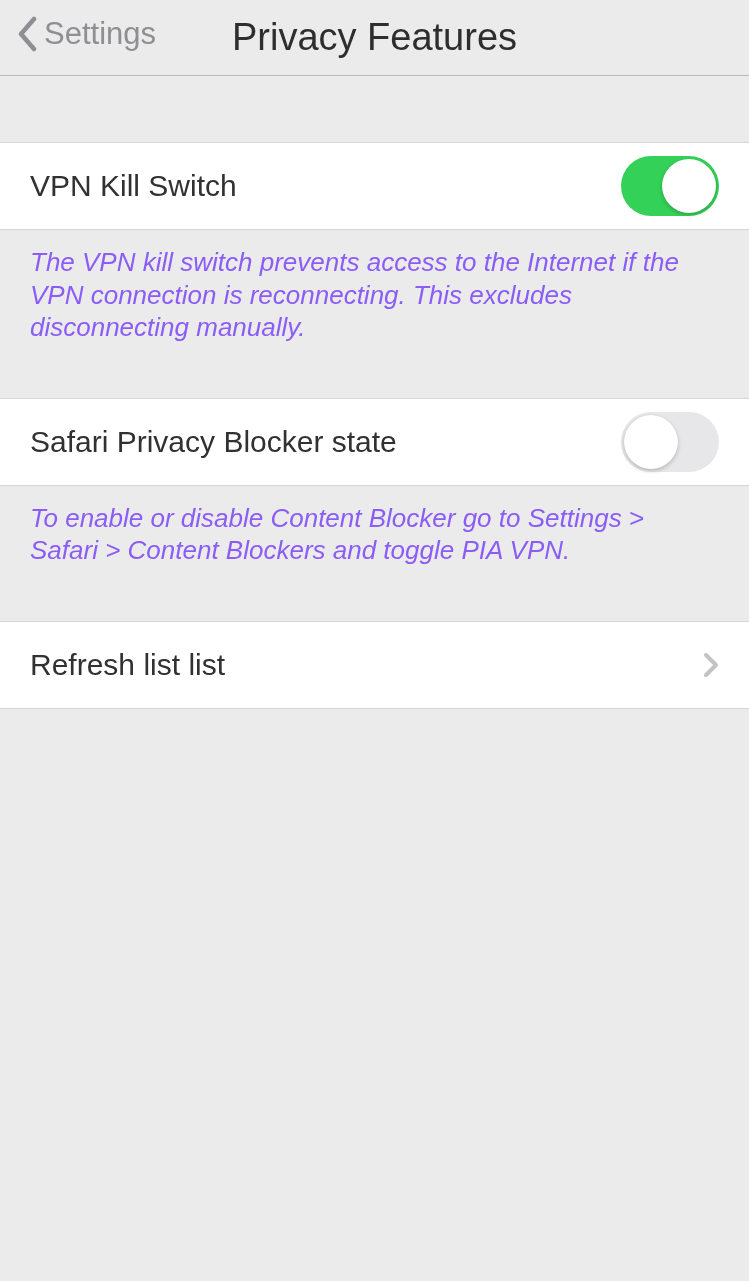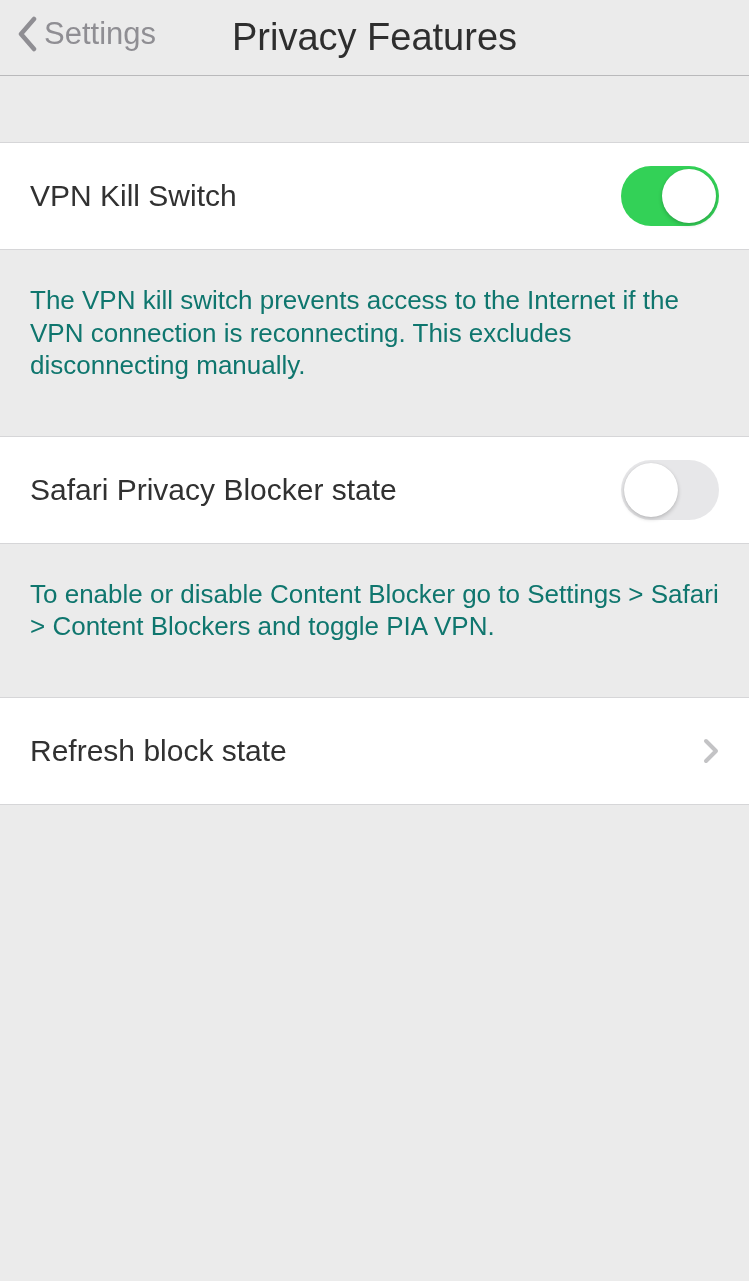--- a/index.html
+++ b/index.html
@@ -57,21 +57,21 @@
       height: 66px;
     }
     .row {
       background: #ffffff;
       border-top: 1px solid #d6d6d8;
       border-bottom: 1px solid #d6d6d8;
       display: flex;
       align-items: center;
       justify-content: space-between;
       padding: 0 30px;
-      height: 108px;
+      height: 88px;
     }
     .row-label {
       font-size: 30px;
       color: #313131;
       font-weight: 400;
     }
     .toggle {
       width: 98px;
       height: 60px;
       border-radius: 60px;
@@ -93,24 +93,25 @@
       background: #ffffff;
       box-shadow: 0 2px 4px rgba(0,0,0,0.2), 0 0 1px rgba(0,0,0,0.1);
     }
     .toggle.on .toggle-knob {
       right: 3px;
     }
     .toggle.off .toggle-knob {
       left: 3px;
     }
     .footer-text {
-      padding: 34px 30px 22px 30px;
+      padding: 16px 30px 22px 30px;
       font-size: 26px;
       line-height: 1.25;
-      color: #0f766e;
+      color: #8b5cf6;
+      font-style: italic;
     }
     .section-gap {
       height: 32px;
     }
     .disclosure-chevron {
       width: 16px;
       height: 26px;
       stroke: #c3c3c5;
       stroke-width: 4;
       fill: none;
@@ -147,17 +148,17 @@
   <span class="row-label">Safari Privacy Blocker state</span>
   <div class="toggle off">
     <div class="toggle-knob"></div>
   </div>
 </div>
 <div class="footer-text">To enable or disable Content Blocker go to Settings &gt; Safari &gt; Content Blockers and toggle PIA VPN.</div>
 
 <div class="section-gap"></div>
 
 <div class="row">
-  <span class="row-label">Refresh block state</span>
+  <span class="row-label">Refresh list list</span>
   <svg class="disclosure-chevron" viewBox="0 0 16 26">
     <polyline points="3,3 13,13 3,23"></polyline>
   </svg>
 </div>
 
 </body></html>

